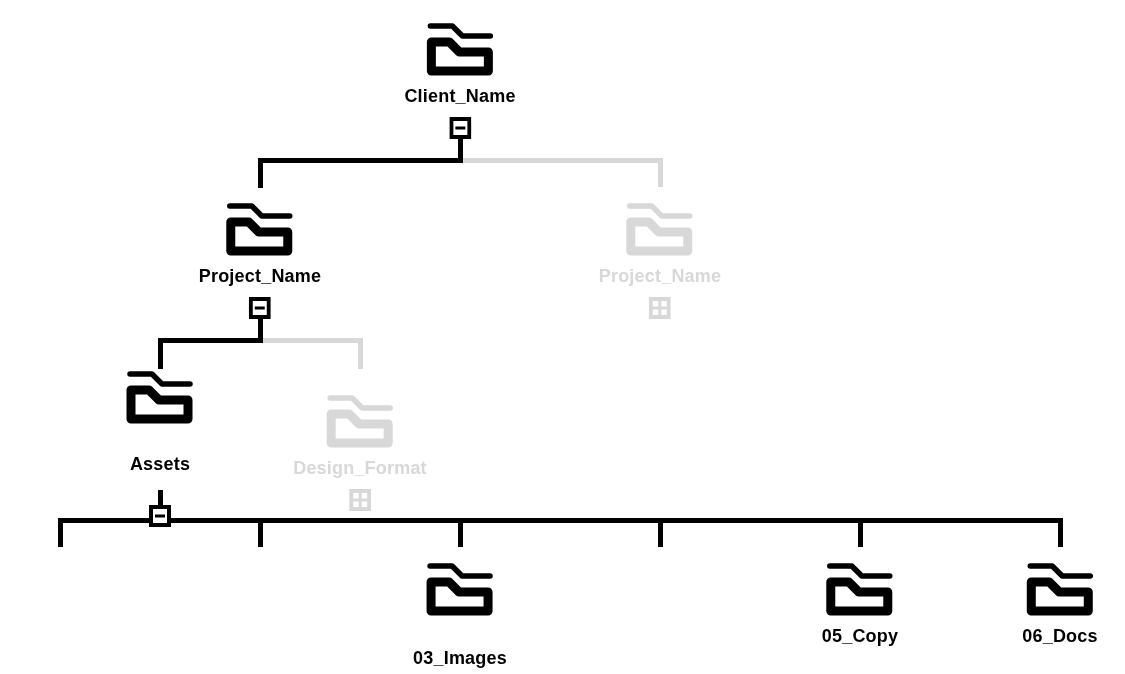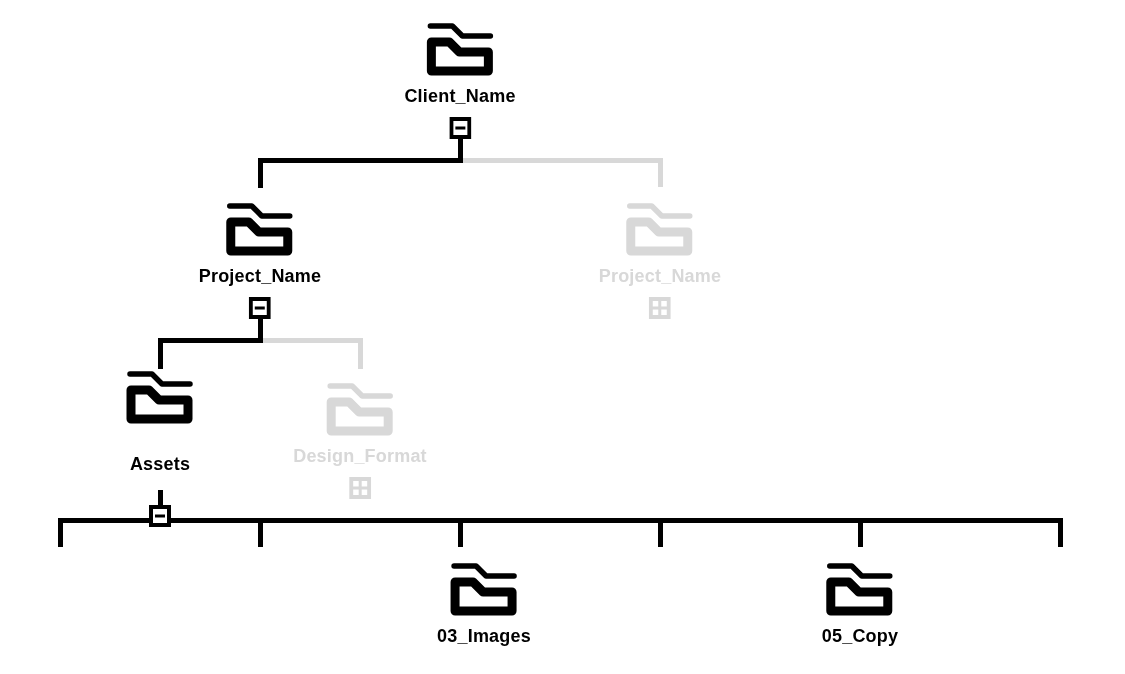--- a/index.html
+++ b/index.html
@@ -120,46 +120,53 @@
       <path class="accent" d="M5 6 H27 L37 16 H65"></path>
       <path class="body" d="M6 22 H24 L34 32 H63 V51 H6 Z"></path>
     </svg>
     <div class="label">Assets</div>
     <svg class="expander" viewBox="0 0 22 22">
       <rect x="2" y="2" width="18" height="18"></rect>
       <line x1="6" y1="11" x2="16" y2="11"></line>
     </svg>
   </div>
 
-  <div class="node inactive" style="left:360px;top:380px;">
+  <div class="node inactive" style="left:360px;top:392px;">
     <svg class="folder" viewBox="0 0 70 58">
       <path class="accent" d="M5 6 H27 L37 16 H65"></path>
       <path class="body" d="M6 22 H24 L34 32 H63 V51 H6 Z"></path>
     </svg>
     <div class="label">Design_Format</div>
     <svg class="expander" viewBox="0 0 22 22">
       <rect x="2" y="2" width="18" height="18"></rect>
       <line x1="11" y1="3" x2="11" y2="19"></line>
       <line x1="3" y1="11" x2="19" y2="11"></line>
     </svg>
   </div>
 
 
 
-  <div class="node" style="left:484px;top:560px;">
+  <div class="node" style="left:460px;top:560px;gap:22px;">
     <svg class="folder" viewBox="0 0 70 58">
       <path class="accent" d="M5 6 H27 L37 16 H65"></path>
       <path class="body" d="M6 22 H24 L34 32 H63 V51 H6 Z"></path>
     </svg>
     <div class="label">03_Images</div>
   </div>
 
 
   <div class="node" style="left:860px;top:560px;justify-content:center;">
     <svg class="folder" viewBox="0 0 70 58">
       <path class="accent" d="M5 6 H27 L37 16 H65"></path>
       <path class="body" d="M6 22 H24 L34 32 H63 V51 H6 Z"></path>
     </svg>
     <div class="label">05_Copy</div>
   </div>
 
+  <div class="node" style="left:1060px;top:560px;">
+    <svg class="folder" viewBox="0 0 70 58">
+      <path class="accent" d="M5 6 H27 L37 16 H65"></path>
+      <path class="body" d="M6 22 H24 L34 32 H63 V51 H6 Z"></path>
+    </svg>
+    <div class="label">06_Docs</div>
+  </div>
 
 </div>
 
 </body></html>

